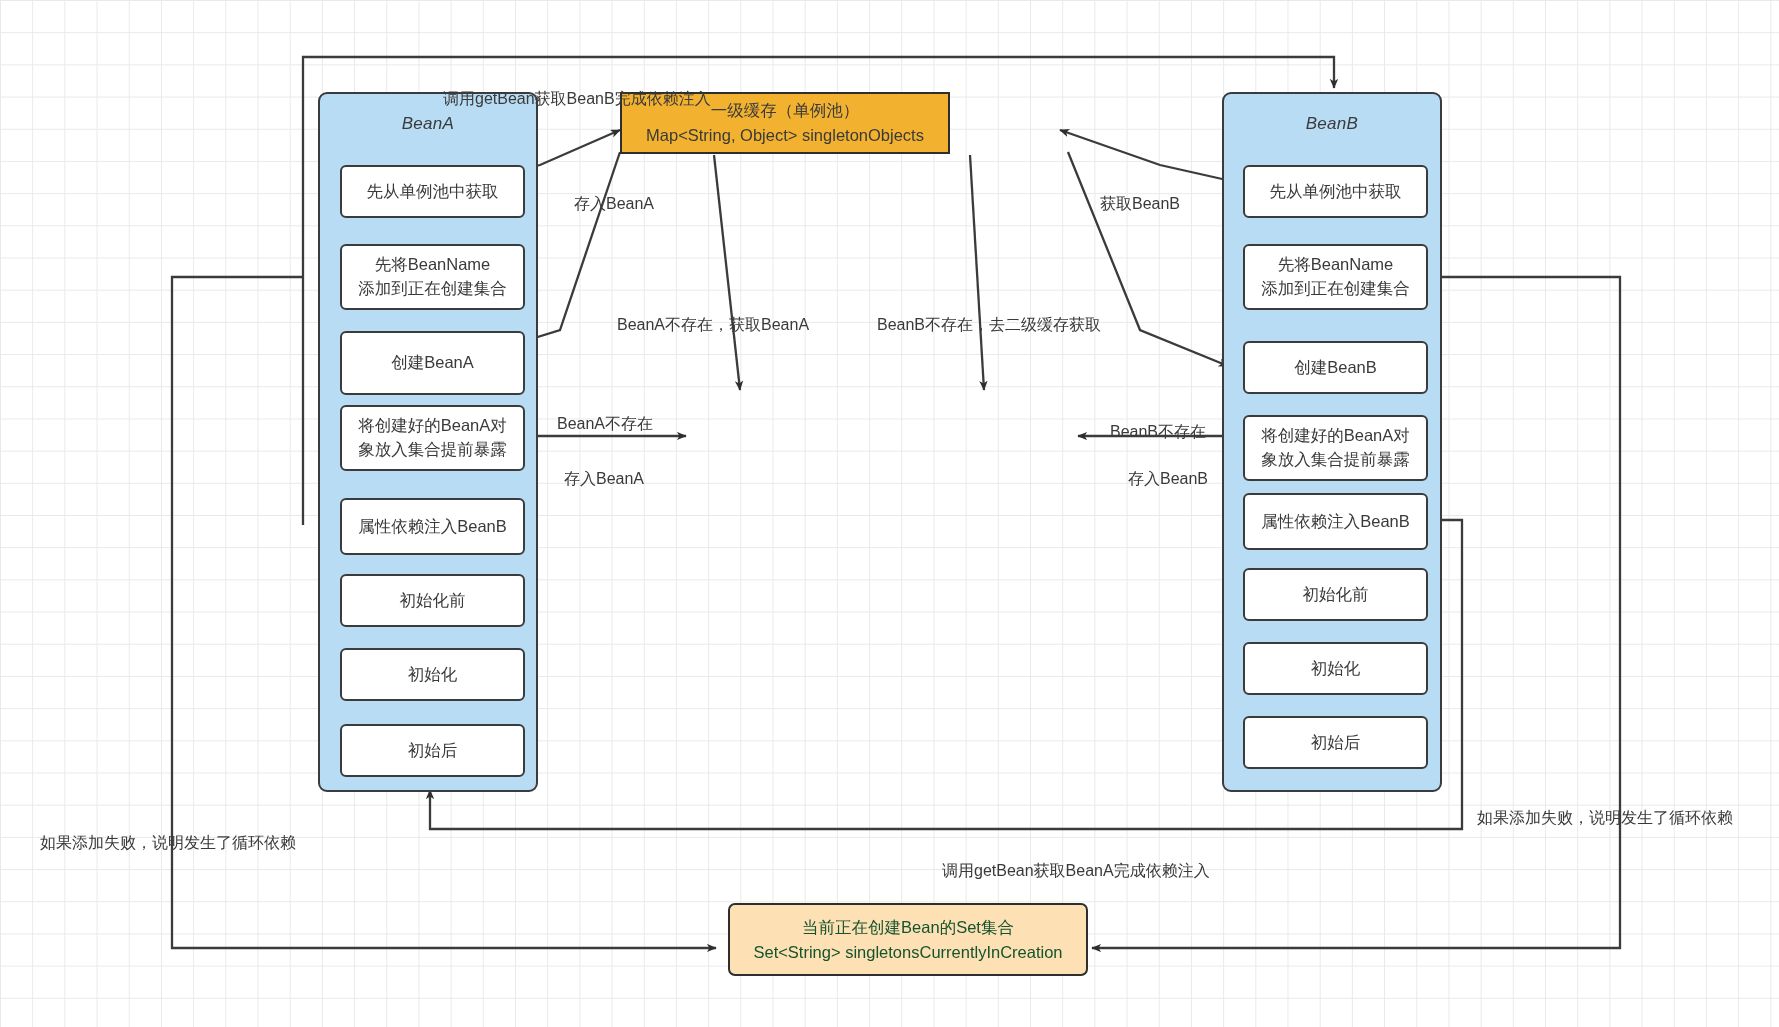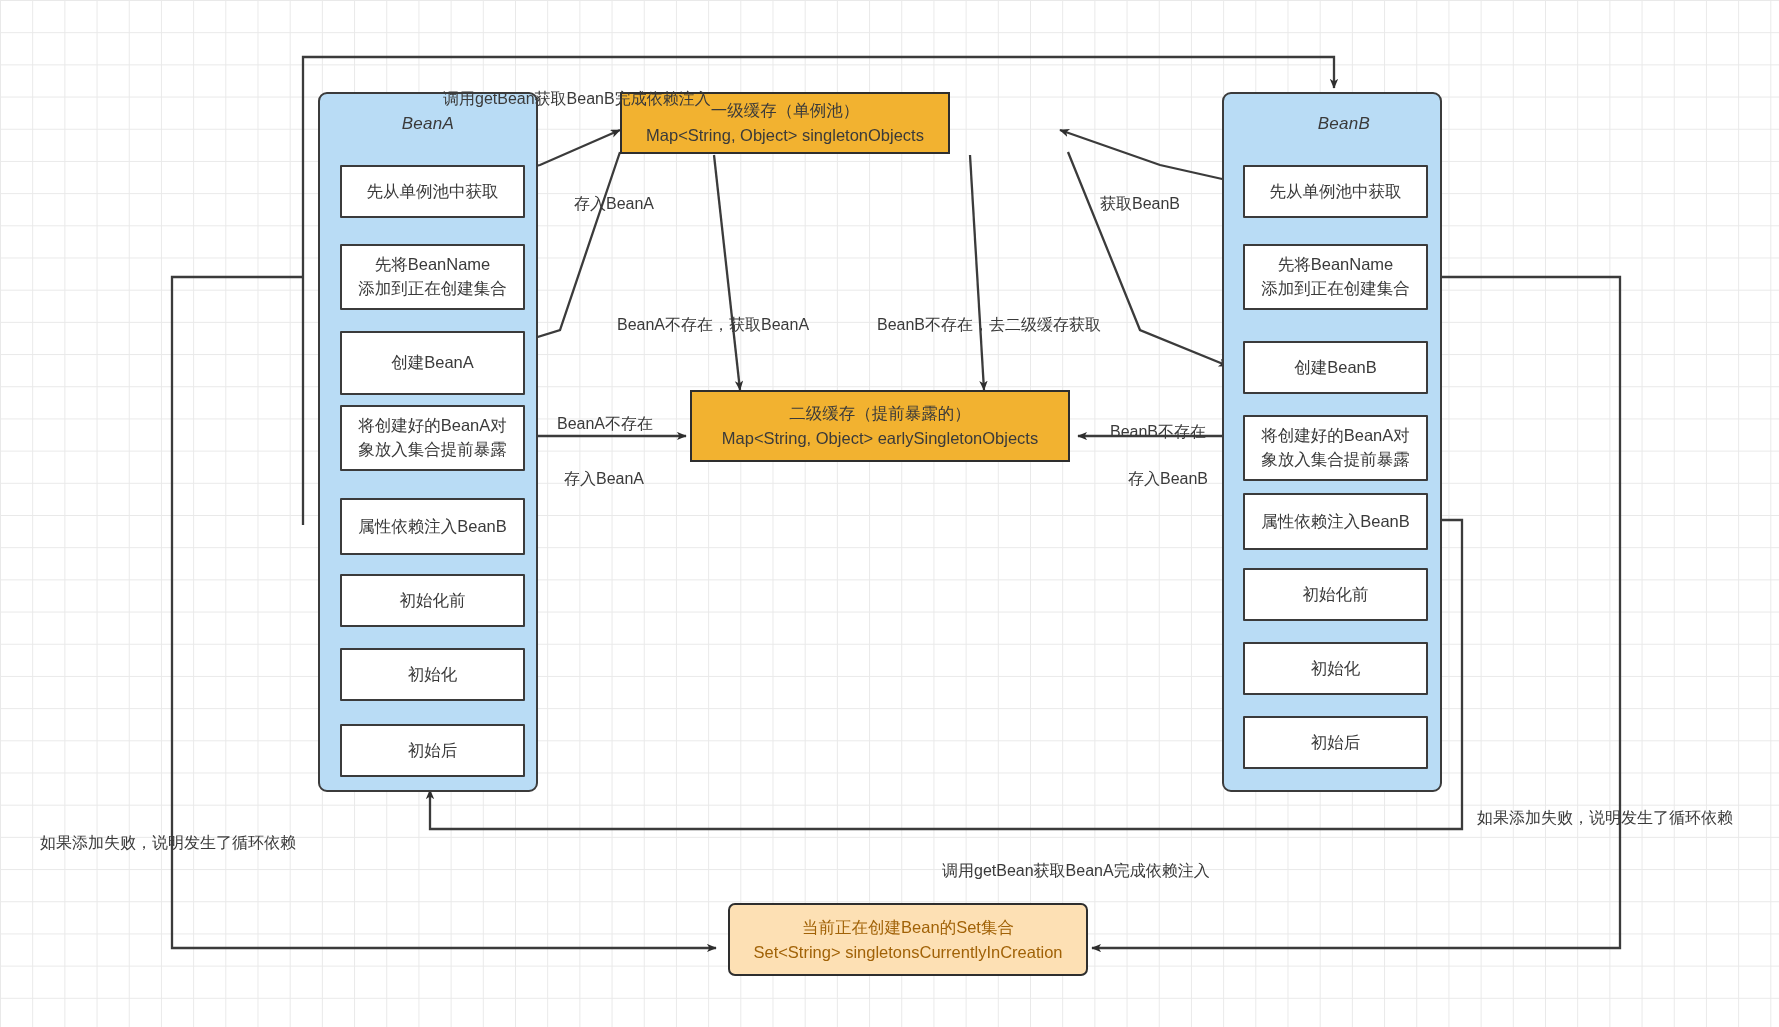--- a/index.html
+++ b/index.html
@@ -27,21 +27,21 @@
     text-align:center;
     font-size:17px;
     color:#3a3a3a;
     letter-spacing:.3px;
     font-style:italic;
   }
   .step{
     position:absolute;
     background:#ffffff;
     border:2.5px solid #3b3b3b;
-    border-radius:1px;
+    border-radius:6px;
     box-sizing:border-box;
     display:flex;align-items:center;justify-content:center;
     text-align:center;
     font-size:16.5px;
     color:#3a3a3a;
     line-height:1.45;
     padding:2px 6px;
     white-space:pre-line;
   }
   .cache{
@@ -58,21 +58,21 @@
   }
   .setbox{
     position:absolute;
     background:#fde0b4;
     border:2.5px solid #2e2e2e;
     border-radius:7px;
     box-sizing:border-box;
     display:flex;align-items:center;justify-content:center;
     text-align:center;
     font-size:16.5px;
-    color:#a16207;
+    color:#14532d;
     line-height:1.5;
     white-space:pre-line;
   }
   .edge-label{
     position:absolute;
     font-size:16px;
     color:#3a3a3a;
     white-space:nowrap;
     background:transparent;
     line-height:1;
@@ -128,39 +128,37 @@
 添加到正在创建集合</div>
   <div class="step" style="left:340px;top:331px;width:185px;height:64px;">创建BeanA</div>
   <div class="step" style="left:340px;top:405px;width:185px;height:66px;">将创建好的BeanA对
 象放入集合提前暴露</div>
   <div class="step" style="left:340px;top:498px;width:185px;height:57px;">属性依赖注入BeanB</div>
   <div class="step" style="left:340px;top:574px;width:185px;height:53px;">初始化前</div>
   <div class="step" style="left:340px;top:648px;width:185px;height:53px;">初始化</div>
   <div class="step" style="left:340px;top:724px;width:185px;height:53px;">初始后</div>
 
   <div class="lane" style="left:1222px;top:92px;width:220px;height:700px;">
-    <div class="lane-title" style="top:20px;padding-left:12px;">BeanB</div>
+    <div class="lane-title" style="top:20px;">BeanB</div>
   </div>
 
   <div class="step" style="left:1243px;top:165px;width:185px;height:53px;">先从单例池中获取</div>
   <div class="step" style="left:1243px;top:244px;width:185px;height:66px;">先将BeanName
 添加到正在创建集合</div>
   <div class="step" style="left:1243px;top:341px;width:185px;height:53px;text-align:right;">创建BeanB</div>
   <div class="step" style="left:1243px;top:415px;width:185px;height:66px;">将创建好的BeanA对
 象放入集合提前暴露</div>
   <div class="step" style="left:1243px;top:493px;width:185px;height:57px;">属性依赖注入BeanB</div>
   <div class="step" style="left:1243px;top:568px;width:185px;height:53px;">初始化前</div>
   <div class="step" style="left:1243px;top:642px;width:185px;height:53px;">初始化</div>
   <div class="step" style="left:1243px;top:716px;width:185px;height:53px;">初始后</div>
 
   <div class="cache" style="left:620px;top:92px;width:330px;height:62px;">一级缓存（单例池）
 Map&lt;String, Object&gt; singletonObjects</div>
 
-  <div class="cache" style="left:690px;top:390px;width:380px;height:72px;">二级缓存（提前暴露的）
-Map&lt;String, Object&gt; earlySingletonObjects</div>
 
   <div class="setbox" style="left:728px;top:903px;width:360px;height:73px;">当前正在创建Bean的Set集合
 Set&lt;String&gt; singletonsCurrentlyInCreation</div>
 
   <div class="edge-label" style="left:443px;top:47px;">调用getBean获取BeanB完成依赖注入</div>
 
   <div class="edge-label" style="left:942px;top:819px;">调用getBean获取BeanA完成依赖注入</div>
 
   <div class="edge-label" style="left:574px;top:152px;">存入BeanA</div>
 

